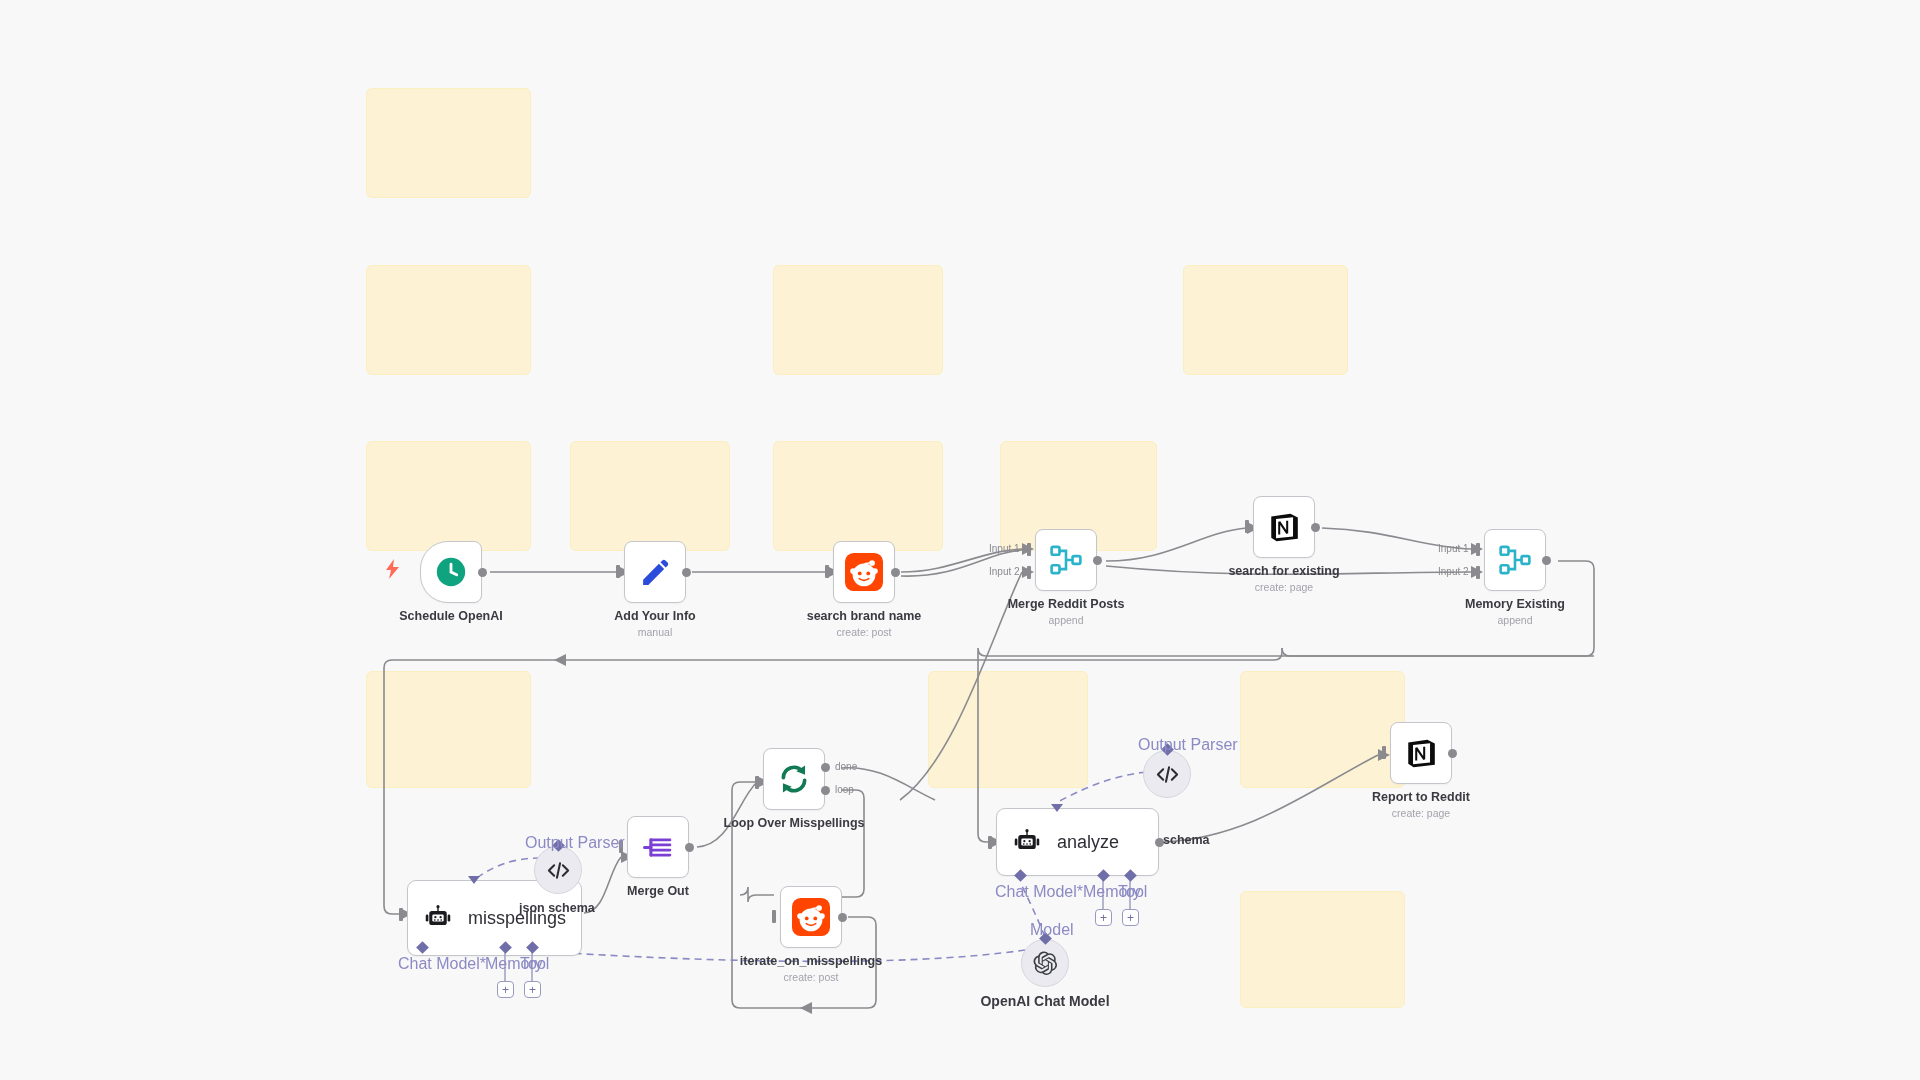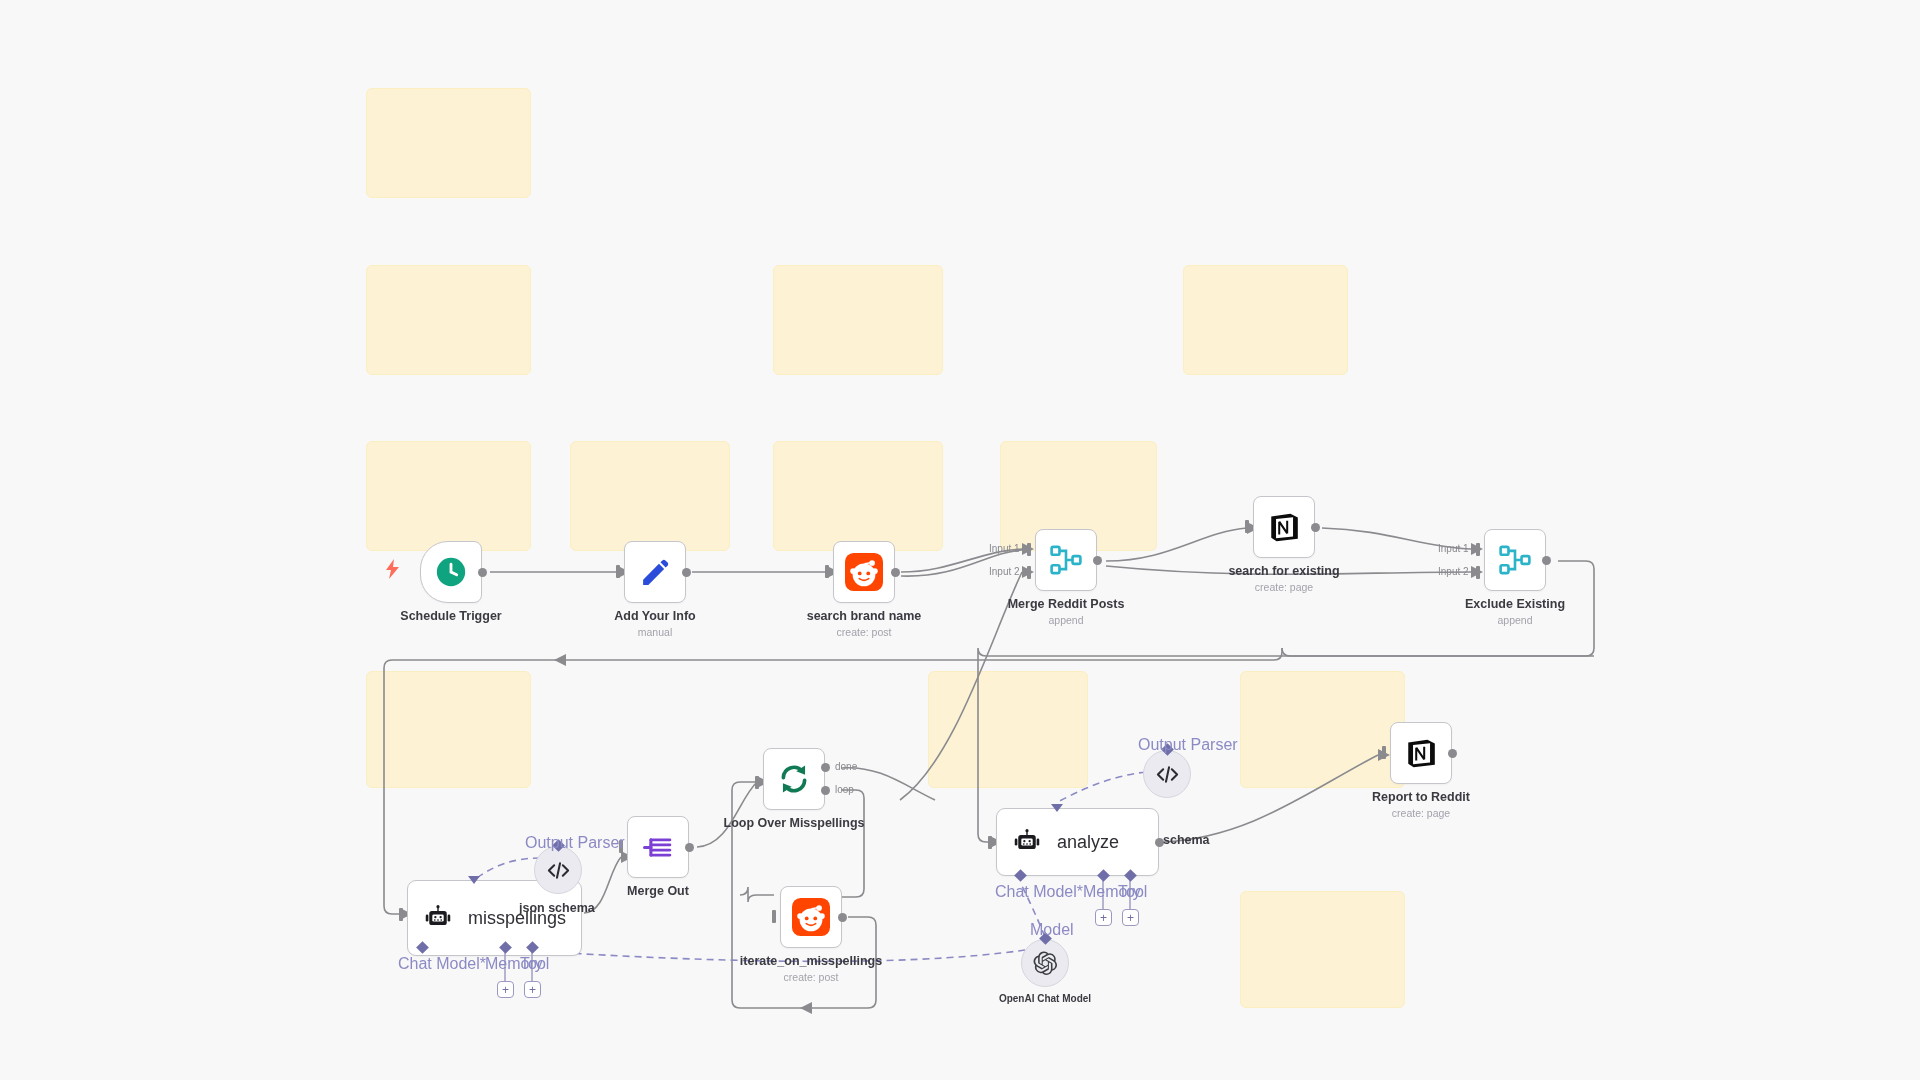--- a/index.html
+++ b/index.html
@@ -103,21 +103,21 @@
     white-space: nowrap;
     font-size: 12.5px;
     font-weight: bold;
     color: #3a3a41;
   }
   .circle-label-below {
     position: absolute;
     top: 54px; left: 50%;
     transform: translateX(-50%);
     white-space: nowrap;
-    font-size: 10px;
+    font-size: 14px;
     font-weight: bold;
     color: #3a3a41;
   }
 
   
   .plus-btn {
     position: absolute;
     width: 17px; height: 17px;
     border: 1px solid #9a99c0;
     border-radius: 4px;
@@ -274,21 +274,21 @@
         <polygon points="8,0 0,11 5,11 3,20 13,8 7,8" fill="#ff6d5a"></polygon>
       </svg>
     </div>
     <div class="node-box trigger">
       <svg class="icon" width="34" height="34" viewBox="0 0 24 24">
         <circle cx="12" cy="12" r="10" fill="#0fa47f"></circle>
         <path d="M12 6.5 L12 12 L16 14" stroke="#fff" stroke-width="2" fill="none" stroke-linecap="round"></path>
       </svg>
     </div>
     <div class="port-out-dot" style="left:58px;top:27px;"></div>
-    <div class="node-label">Schedule Trigger</div>
+    <div class="node-label">Schedule OpenAI</div>
   </div>
 
   <div class="node" style="left:624px;top:541px;">
     <div class="port-in" style="left:-8px;top:24px;"></div>
     <div class="node-box">
       <svg class="icon" width="33" height="33" viewBox="0 0 24 24">
         <path d="M3 17.2 L3 21 L6.8 21 L18.3 9.5 L14.5 5.7 Z" fill="#2b4bdb"></path>
         <path d="M20.8 7 C21.4 6.4 21.4 5.4 20.8 4.8 L19.2 3.2 C18.6 2.6 17.6 2.6 17 3.2 L15.6 4.6 L19.4 8.4 Z" fill="#2b4bdb"></path>
       </svg>
     </div>
@@ -356,21 +356,21 @@
     <div class="port-in" style="left:-8px;top:37px;"></div>
     <div class="node-box">
       <svg class="icon" width="34" height="34" viewBox="0 0 26 26">
         <rect x="2" y="3" width="6" height="6" rx="1.2" fill="none" stroke="#2ab3c9" stroke-width="2"></rect>
         <rect x="2" y="17" width="6" height="6" rx="1.2" fill="none" stroke="#2ab3c9" stroke-width="2"></rect>
         <rect x="18" y="10" width="6" height="6" rx="1.2" fill="none" stroke="#2ab3c9" stroke-width="2"></rect>
         <path d="M8 6 L13 6 L13 13 L18 13 M8 20 L13 20 L13 13" fill="none" stroke="#2ab3c9" stroke-width="2"></path>
       </svg>
     </div>
     <div class="port-out-dot" style="left:58px;top:27px;"></div>
-    <div class="node-label">Exclude Existing</div>
+    <div class="node-label">Memory Existing</div>
     <div class="node-sublabel">append</div>
   </div>
 
   <div class="node" style="left:763px;top:748px;">
     <div class="port-in" style="left:-8px;top:28px;"></div>
     <div class="node-box">
       <svg class="icon" width="34" height="34" viewBox="0 0 24 24">
         <path d="M4.5 11 A7.5 7.5 0 0 1 17.5 6.2" stroke="#117a54" stroke-width="2.6" fill="none" stroke-linecap="round"></path>
         <polygon points="19.8,2.5 19.8,9 13.6,6.6" fill="#117a54"></polygon>
         <path d="M19.5 13 A7.5 7.5 0 0 1 6.5 17.8" stroke="#117a54" stroke-width="2.6" fill="none" stroke-linecap="round"></path>

